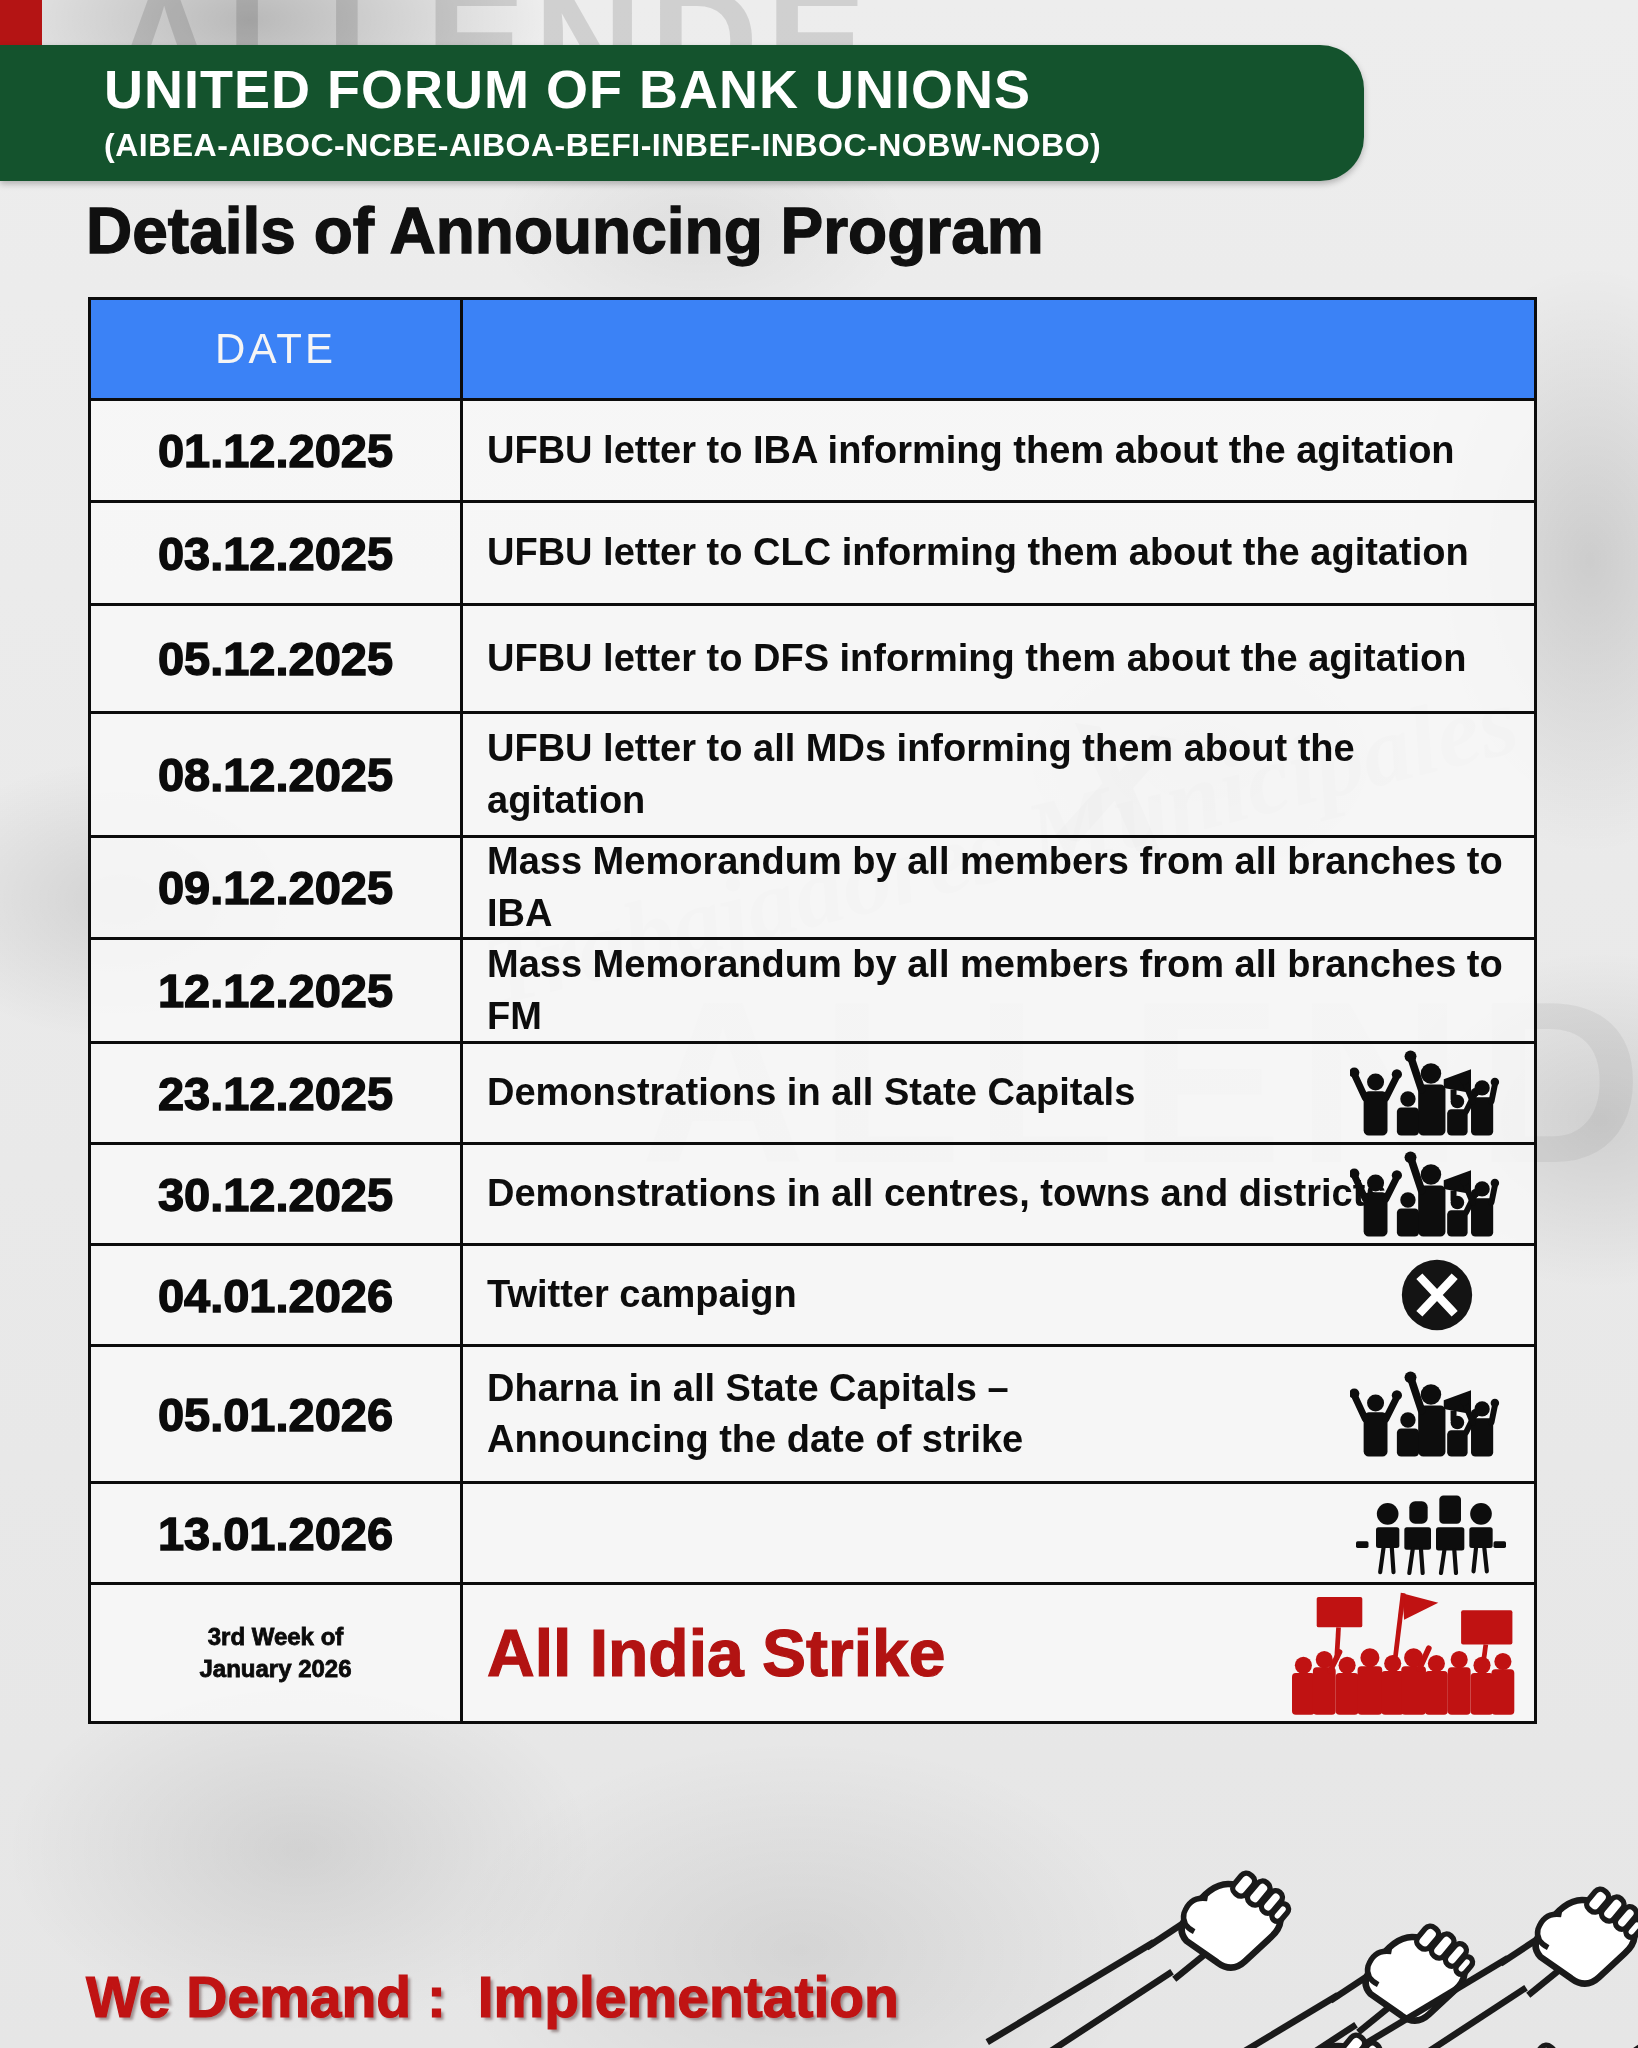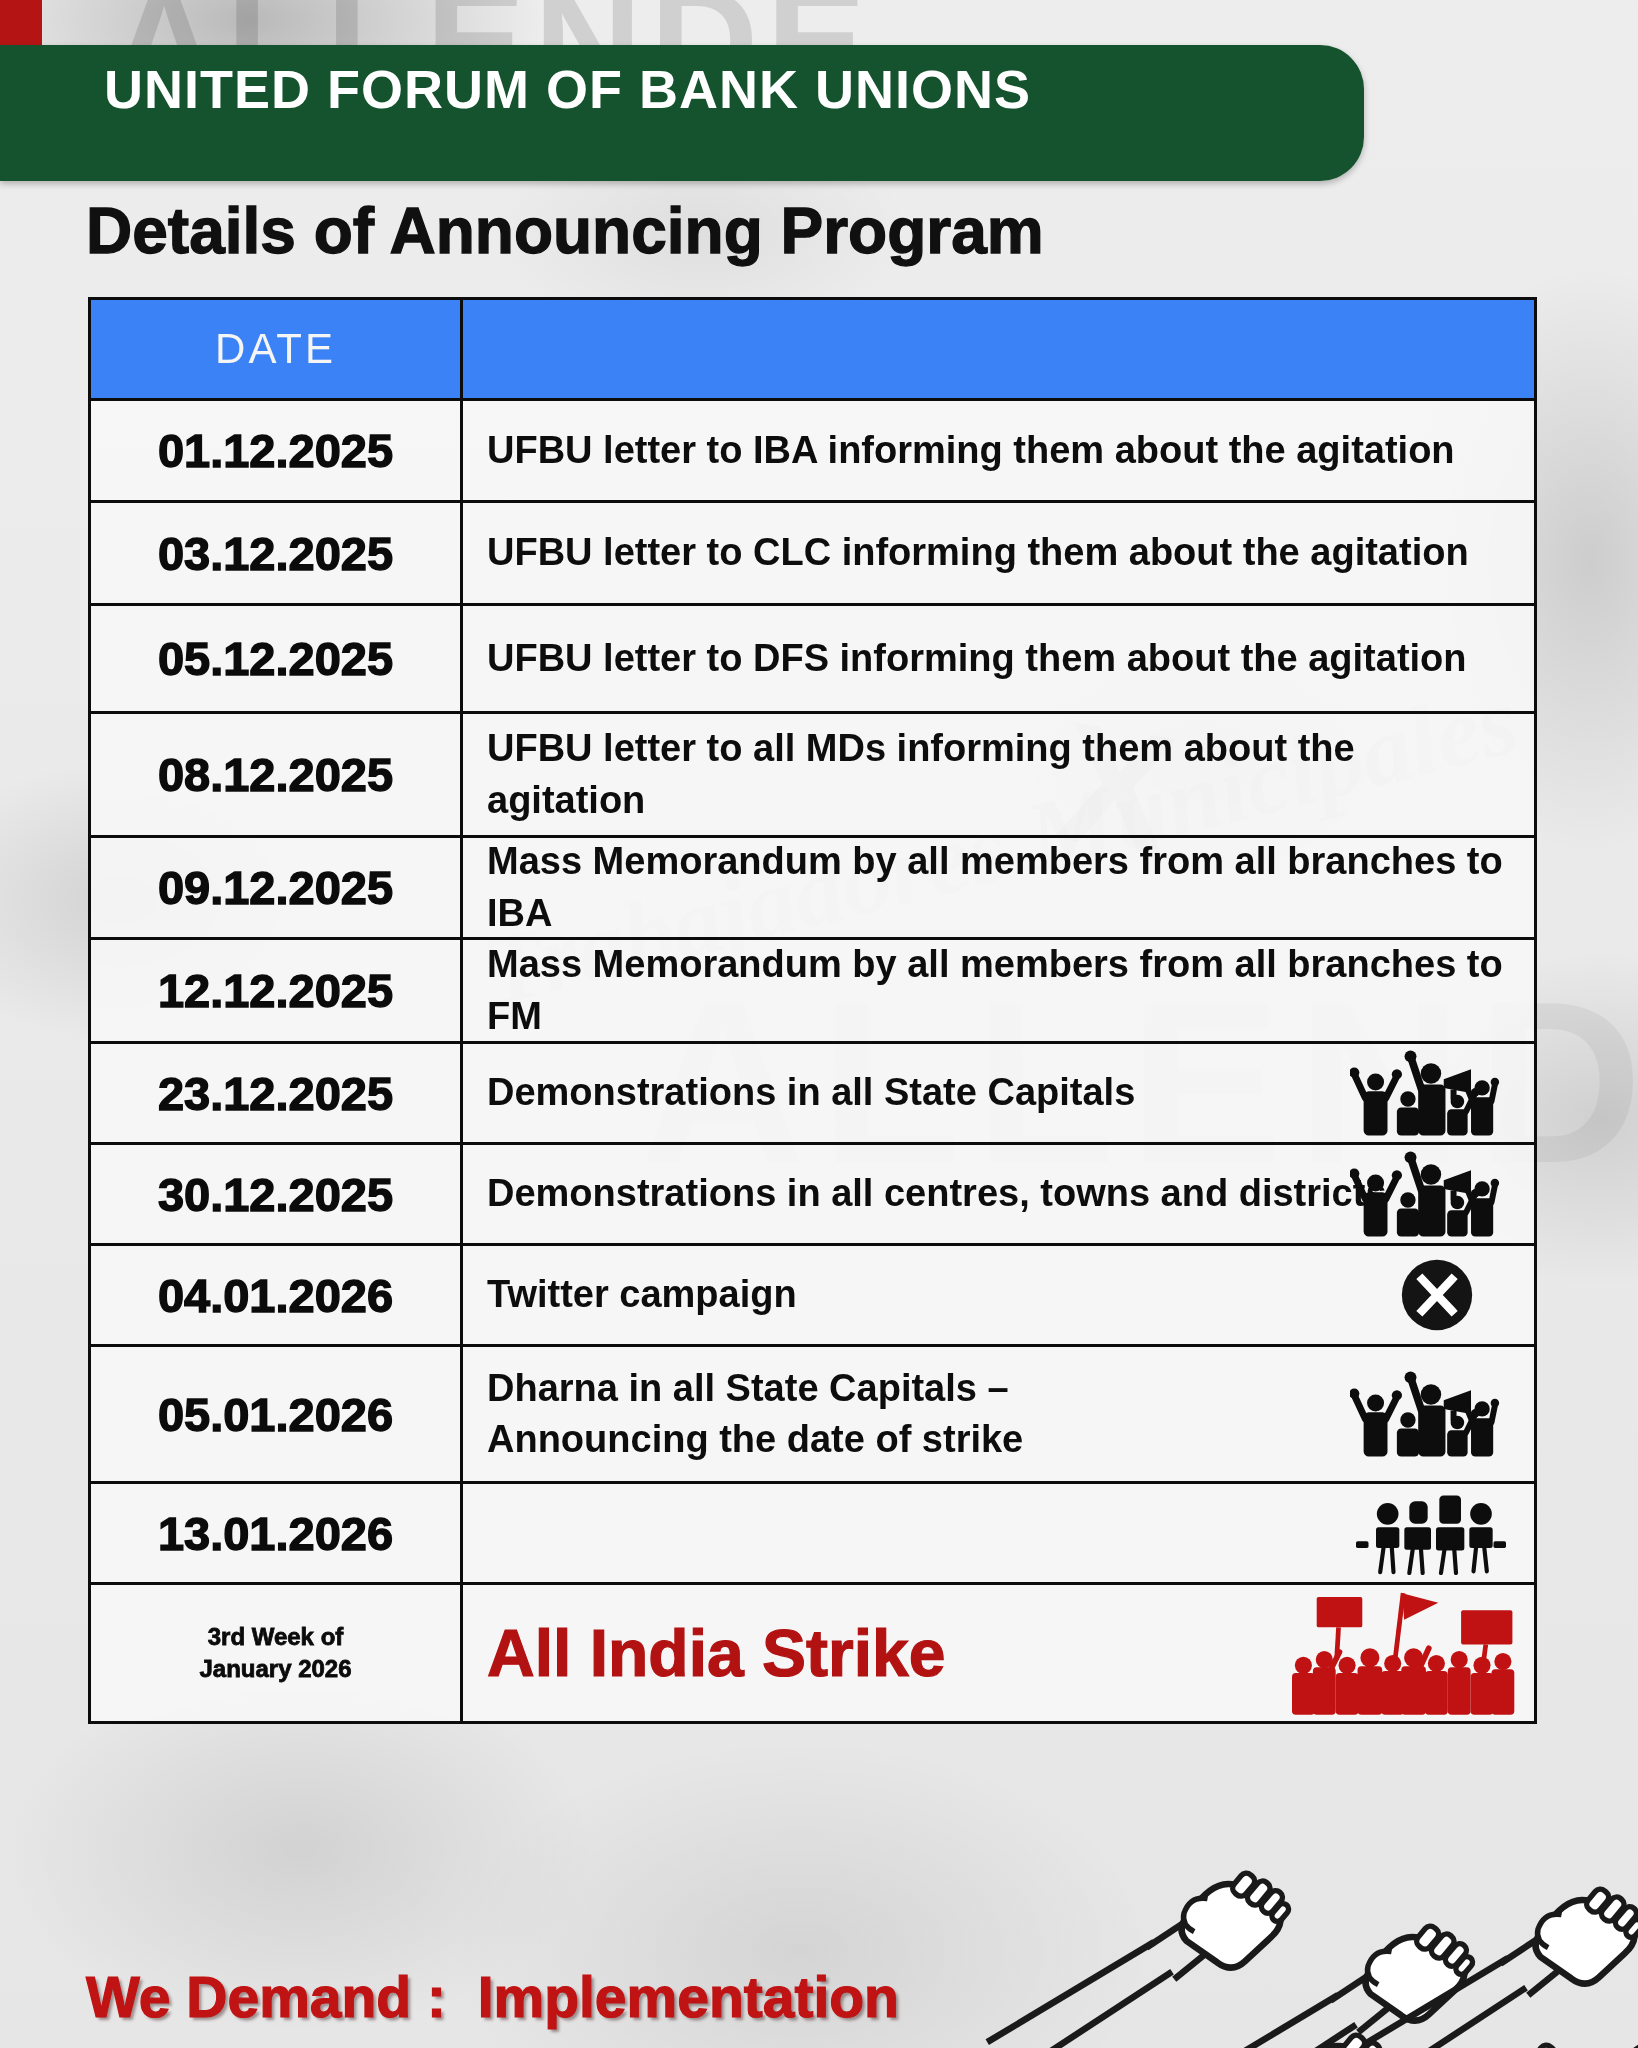--- a/index.html
+++ b/index.html
@@ -196,20 +196,21 @@
         <rect x="102" y="34" width="13" height="24" rx="6" fill="#ffffff" stroke-width="5"></rect>
         <rect x="117" y="33" width="12" height="23" rx="6" fill="#ffffff" stroke-width="5"></rect>
         <rect x="130" y="38" width="10" height="18" rx="5" fill="#ffffff" stroke-width="5"></rect>
         <path d="M76 80 Q62 88 68 104 Q73 114 86 111" stroke-width="5" fill="#ffffff"></path>
       </g>
     </defs>
   </svg>
 
   <header class="banner">
     <div class="banner-title">UNITED FORUM OF BANK UNIONS</div>
+    <div class="banner-subtitle">(AIBEA-AIBOC-NCBE-AIBOA-BEFI-INBEF-INBOC-NOBW-NOBO)</div>
   </header>
 
   <div class="page-title">Details of Announcing Program</div>
 
   <div class="agit-table">
     <div class="tr th-row">
       <div class="cell-date th-date">DATE</div>
     </div>
 
     <div class="tr" style="height:102px">

